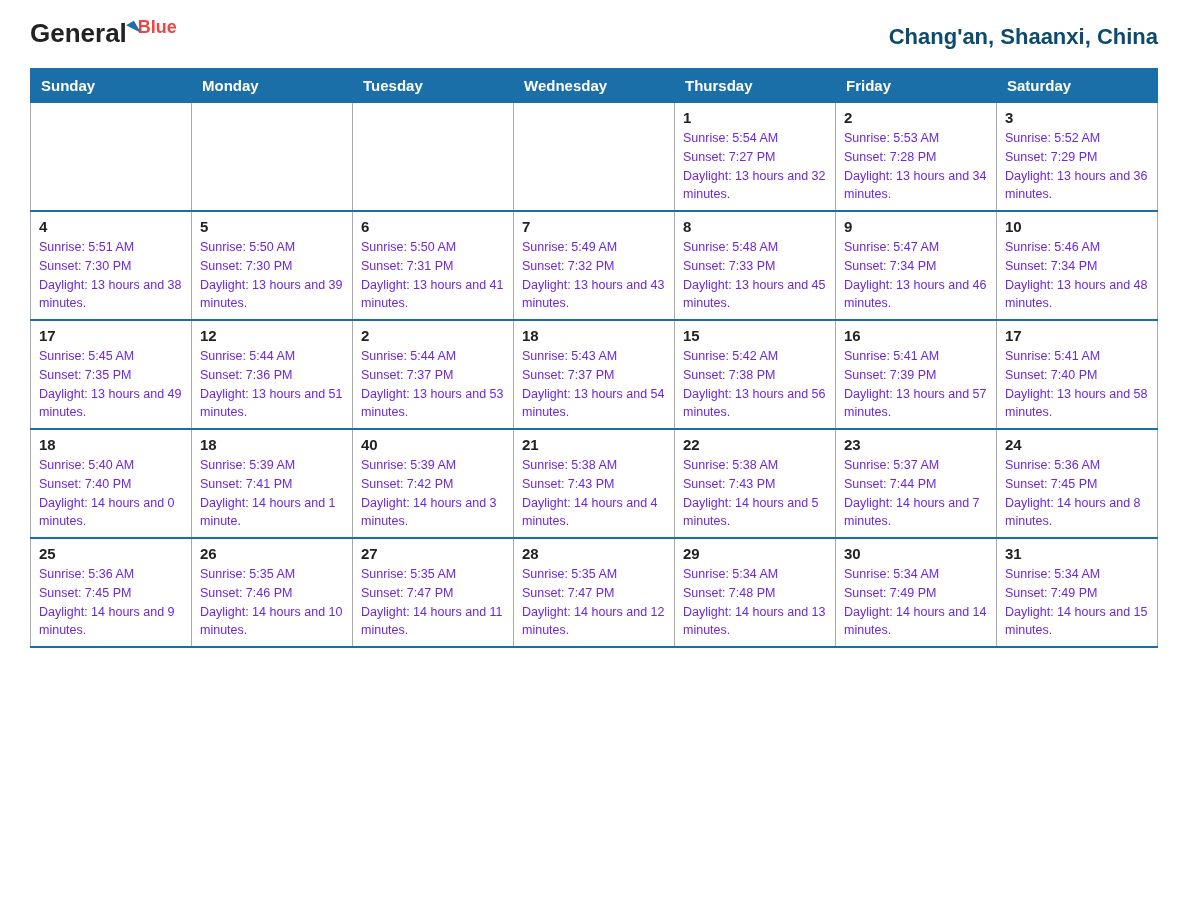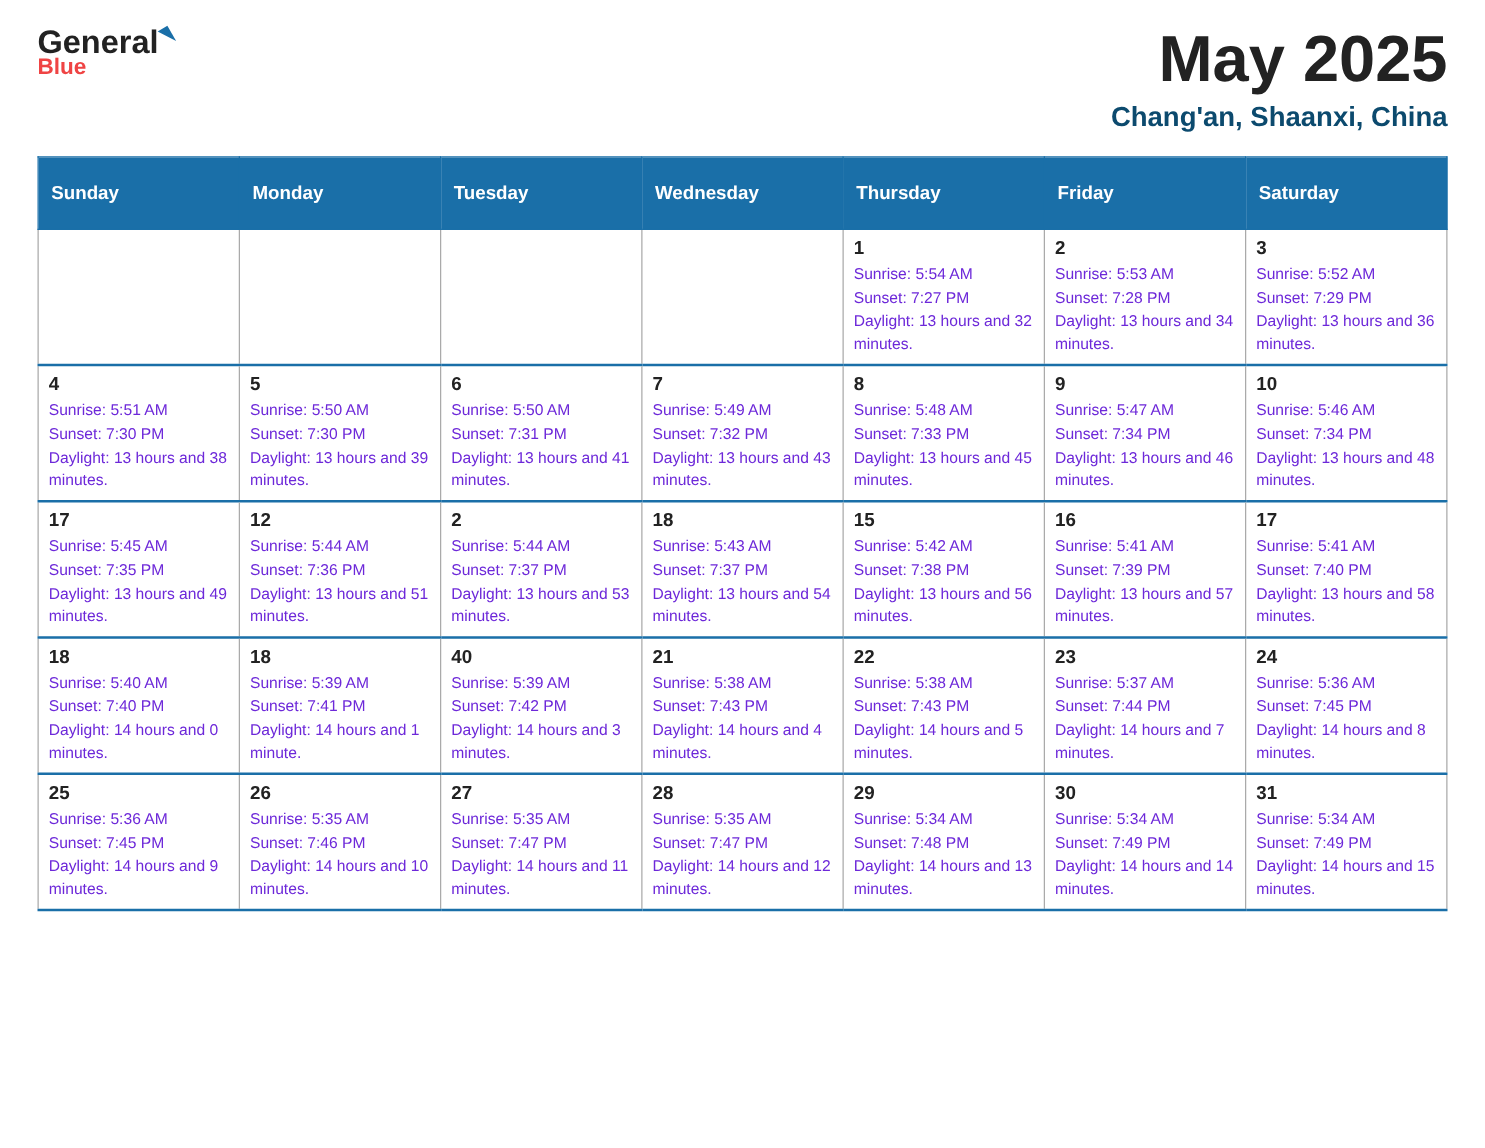--- a/index.html
+++ b/index.html
@@ -12,21 +12,21 @@
       padding: 20px 30px;
     }
     .header {
       display: flex;
       justify-content: space-between;
       align-items: flex-start;
       margin-bottom: 18px;
     }
     .logo {
       display: flex;
-      flex-direction: column;
+      flex-direction: row;
       align-items: flex-start;
     }
     .logo-general {
       font-size: 26px;
       font-weight: bold;
       color: #222;
       letter-spacing: 0;
       line-height: 1;
     }
     .logo-blue {
@@ -70,21 +70,21 @@
     }
     .calendar {
       width: 100%;
       border-collapse: collapse;
     }
     .calendar th {
       background-color: #1a6fa8;
       color: #fff;
       font-size: 15px;
       font-weight: bold;
-      padding: 20px 10px;
+      padding: 8px 10px;
       text-align: left;
       border: 1px solid #1a6fa8;
     }
     .calendar td {
       vertical-align: top;
       border: 1px solid #aaa;
       border-bottom: 2px solid #1a6fa8;
       padding: 6px 8px;
       width: calc(100% / 7);
       min-height: 90px;
@@ -110,21 +110,20 @@
 
 <div class="header">
   <div class="logo">
     <div class="logo-top-row">
       <span class="logo-general">General</span>
       <span class="logo-arrow"></span>
     </div>
     <span class="logo-blue">Blue</span>
   </div>
   <div class="title-block">
-    <h1>May 2025</h1>
     <h2>Chang'an, Shaanxi, China</h2>
   </div>
 </div>
 
 <table class="calendar">
   <thead>
     <tr>
     <th>Sunday</th>
         <th>Monday</th>
         <th>Tuesday</th>

